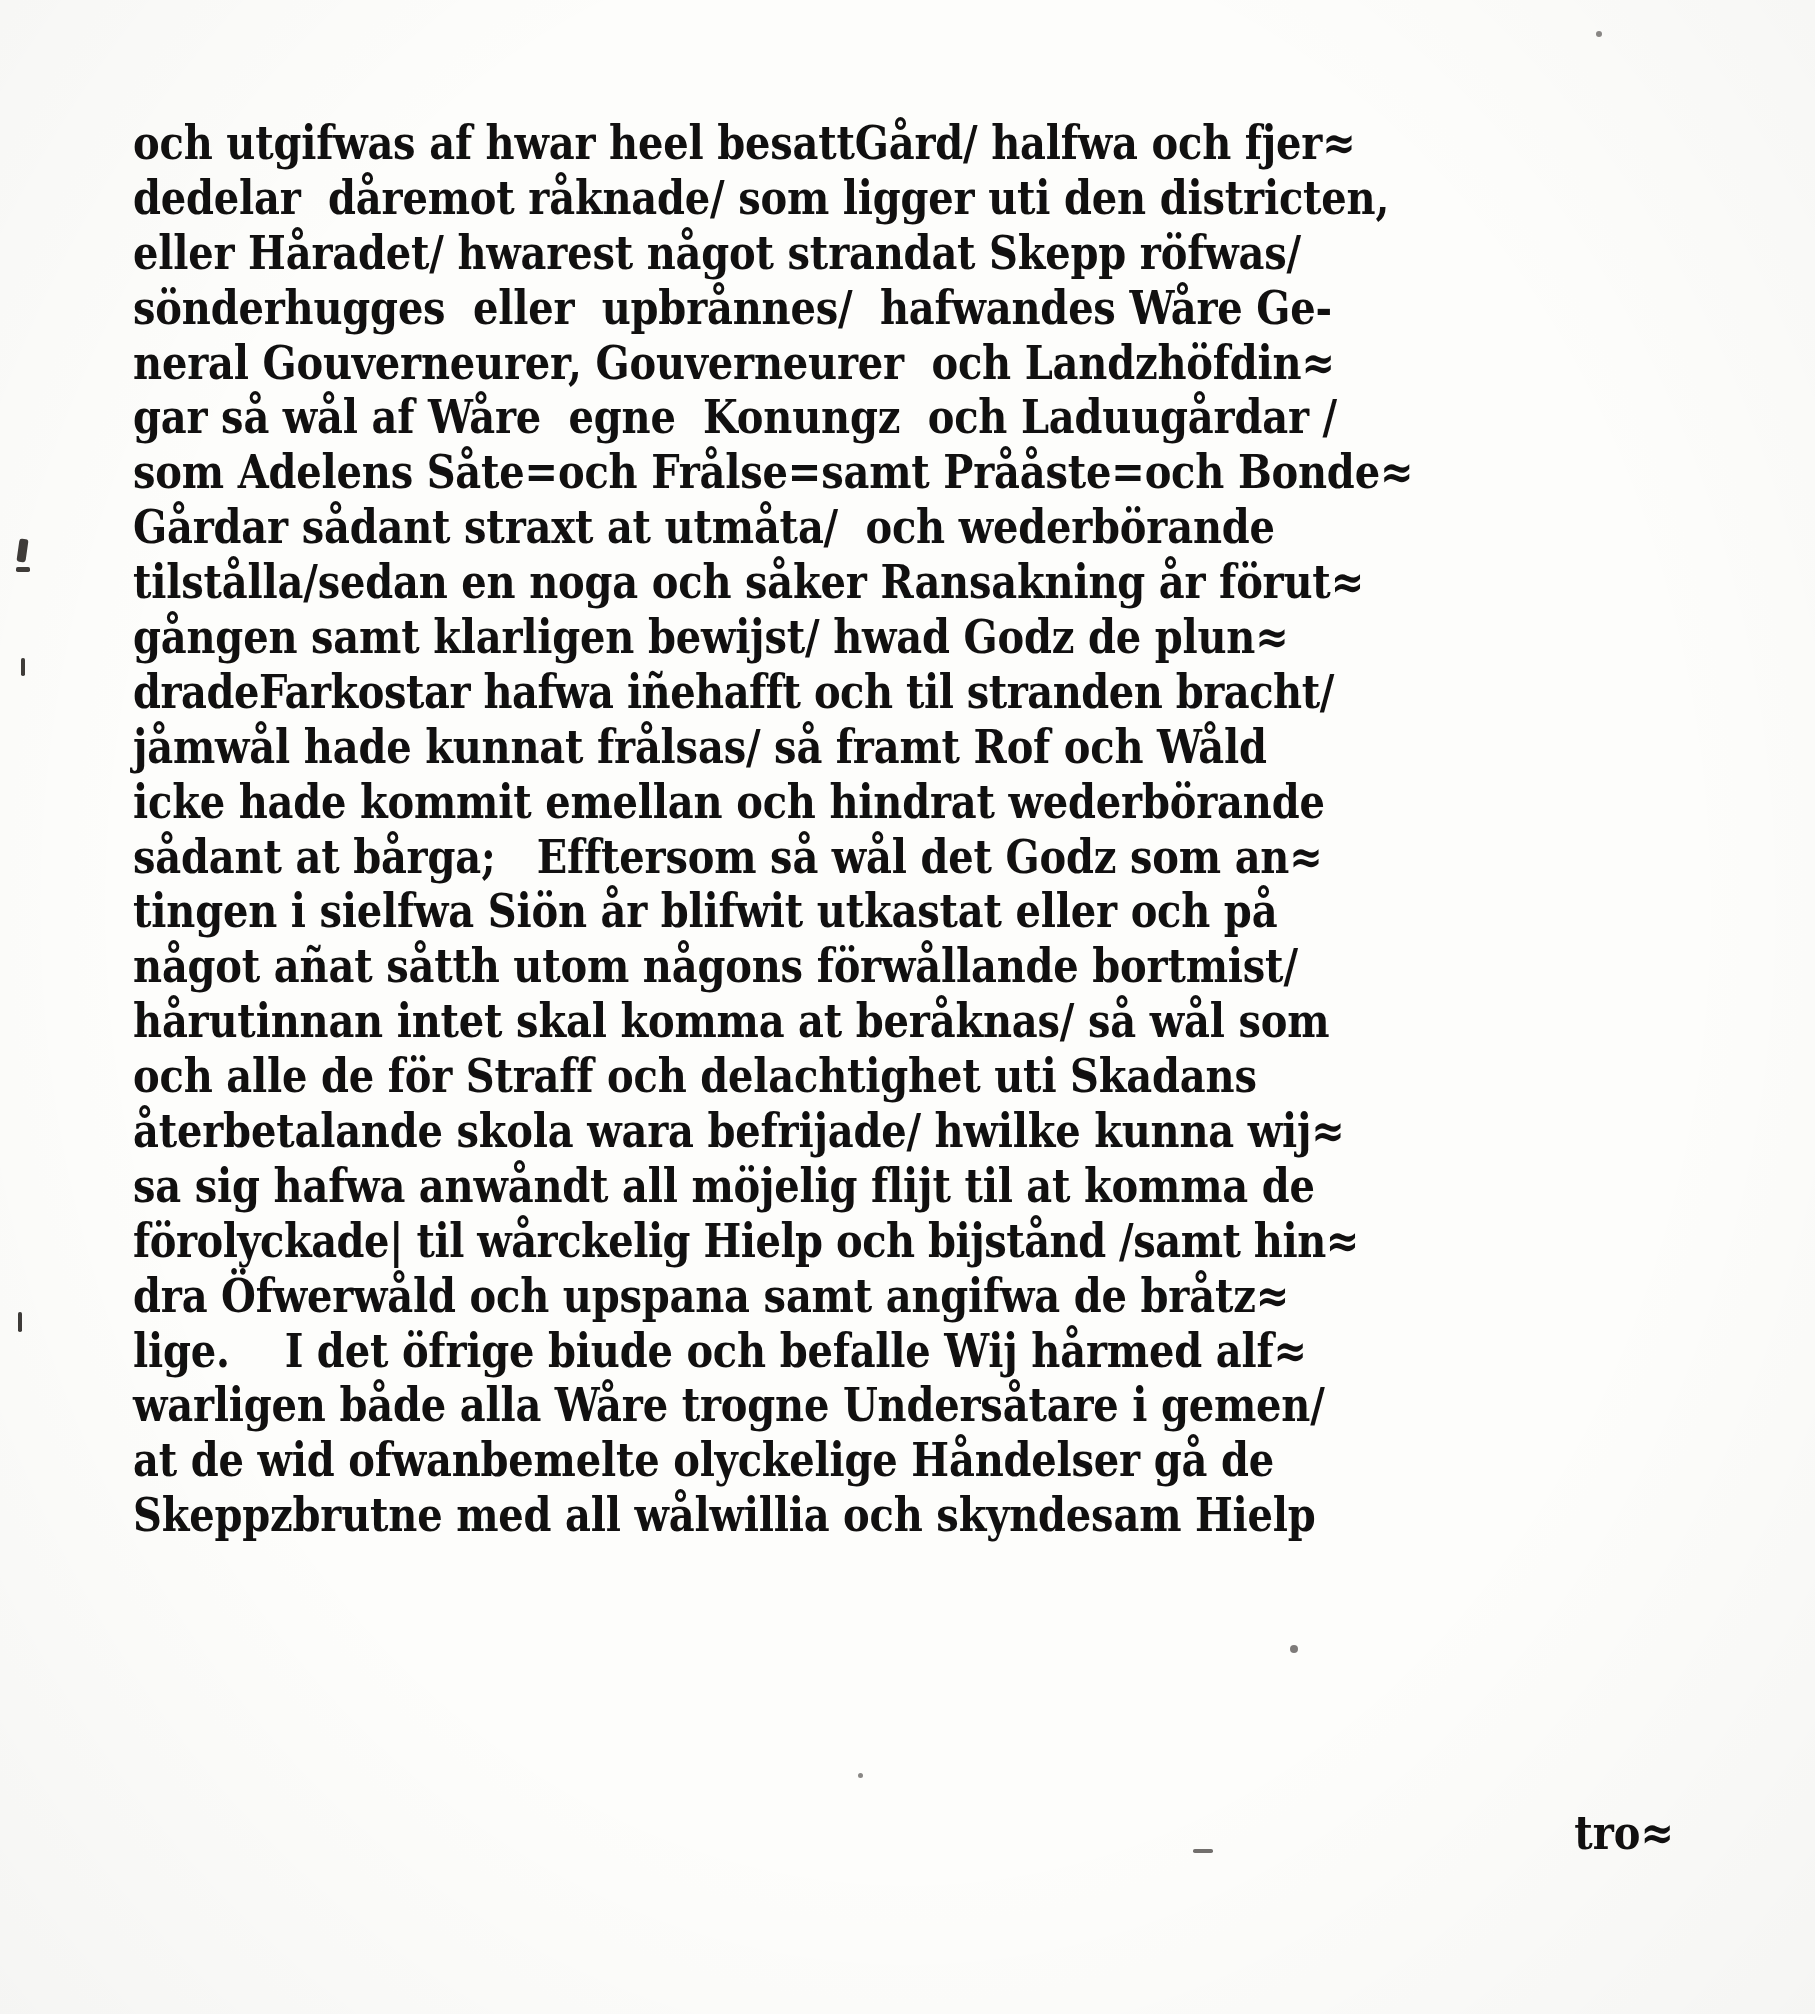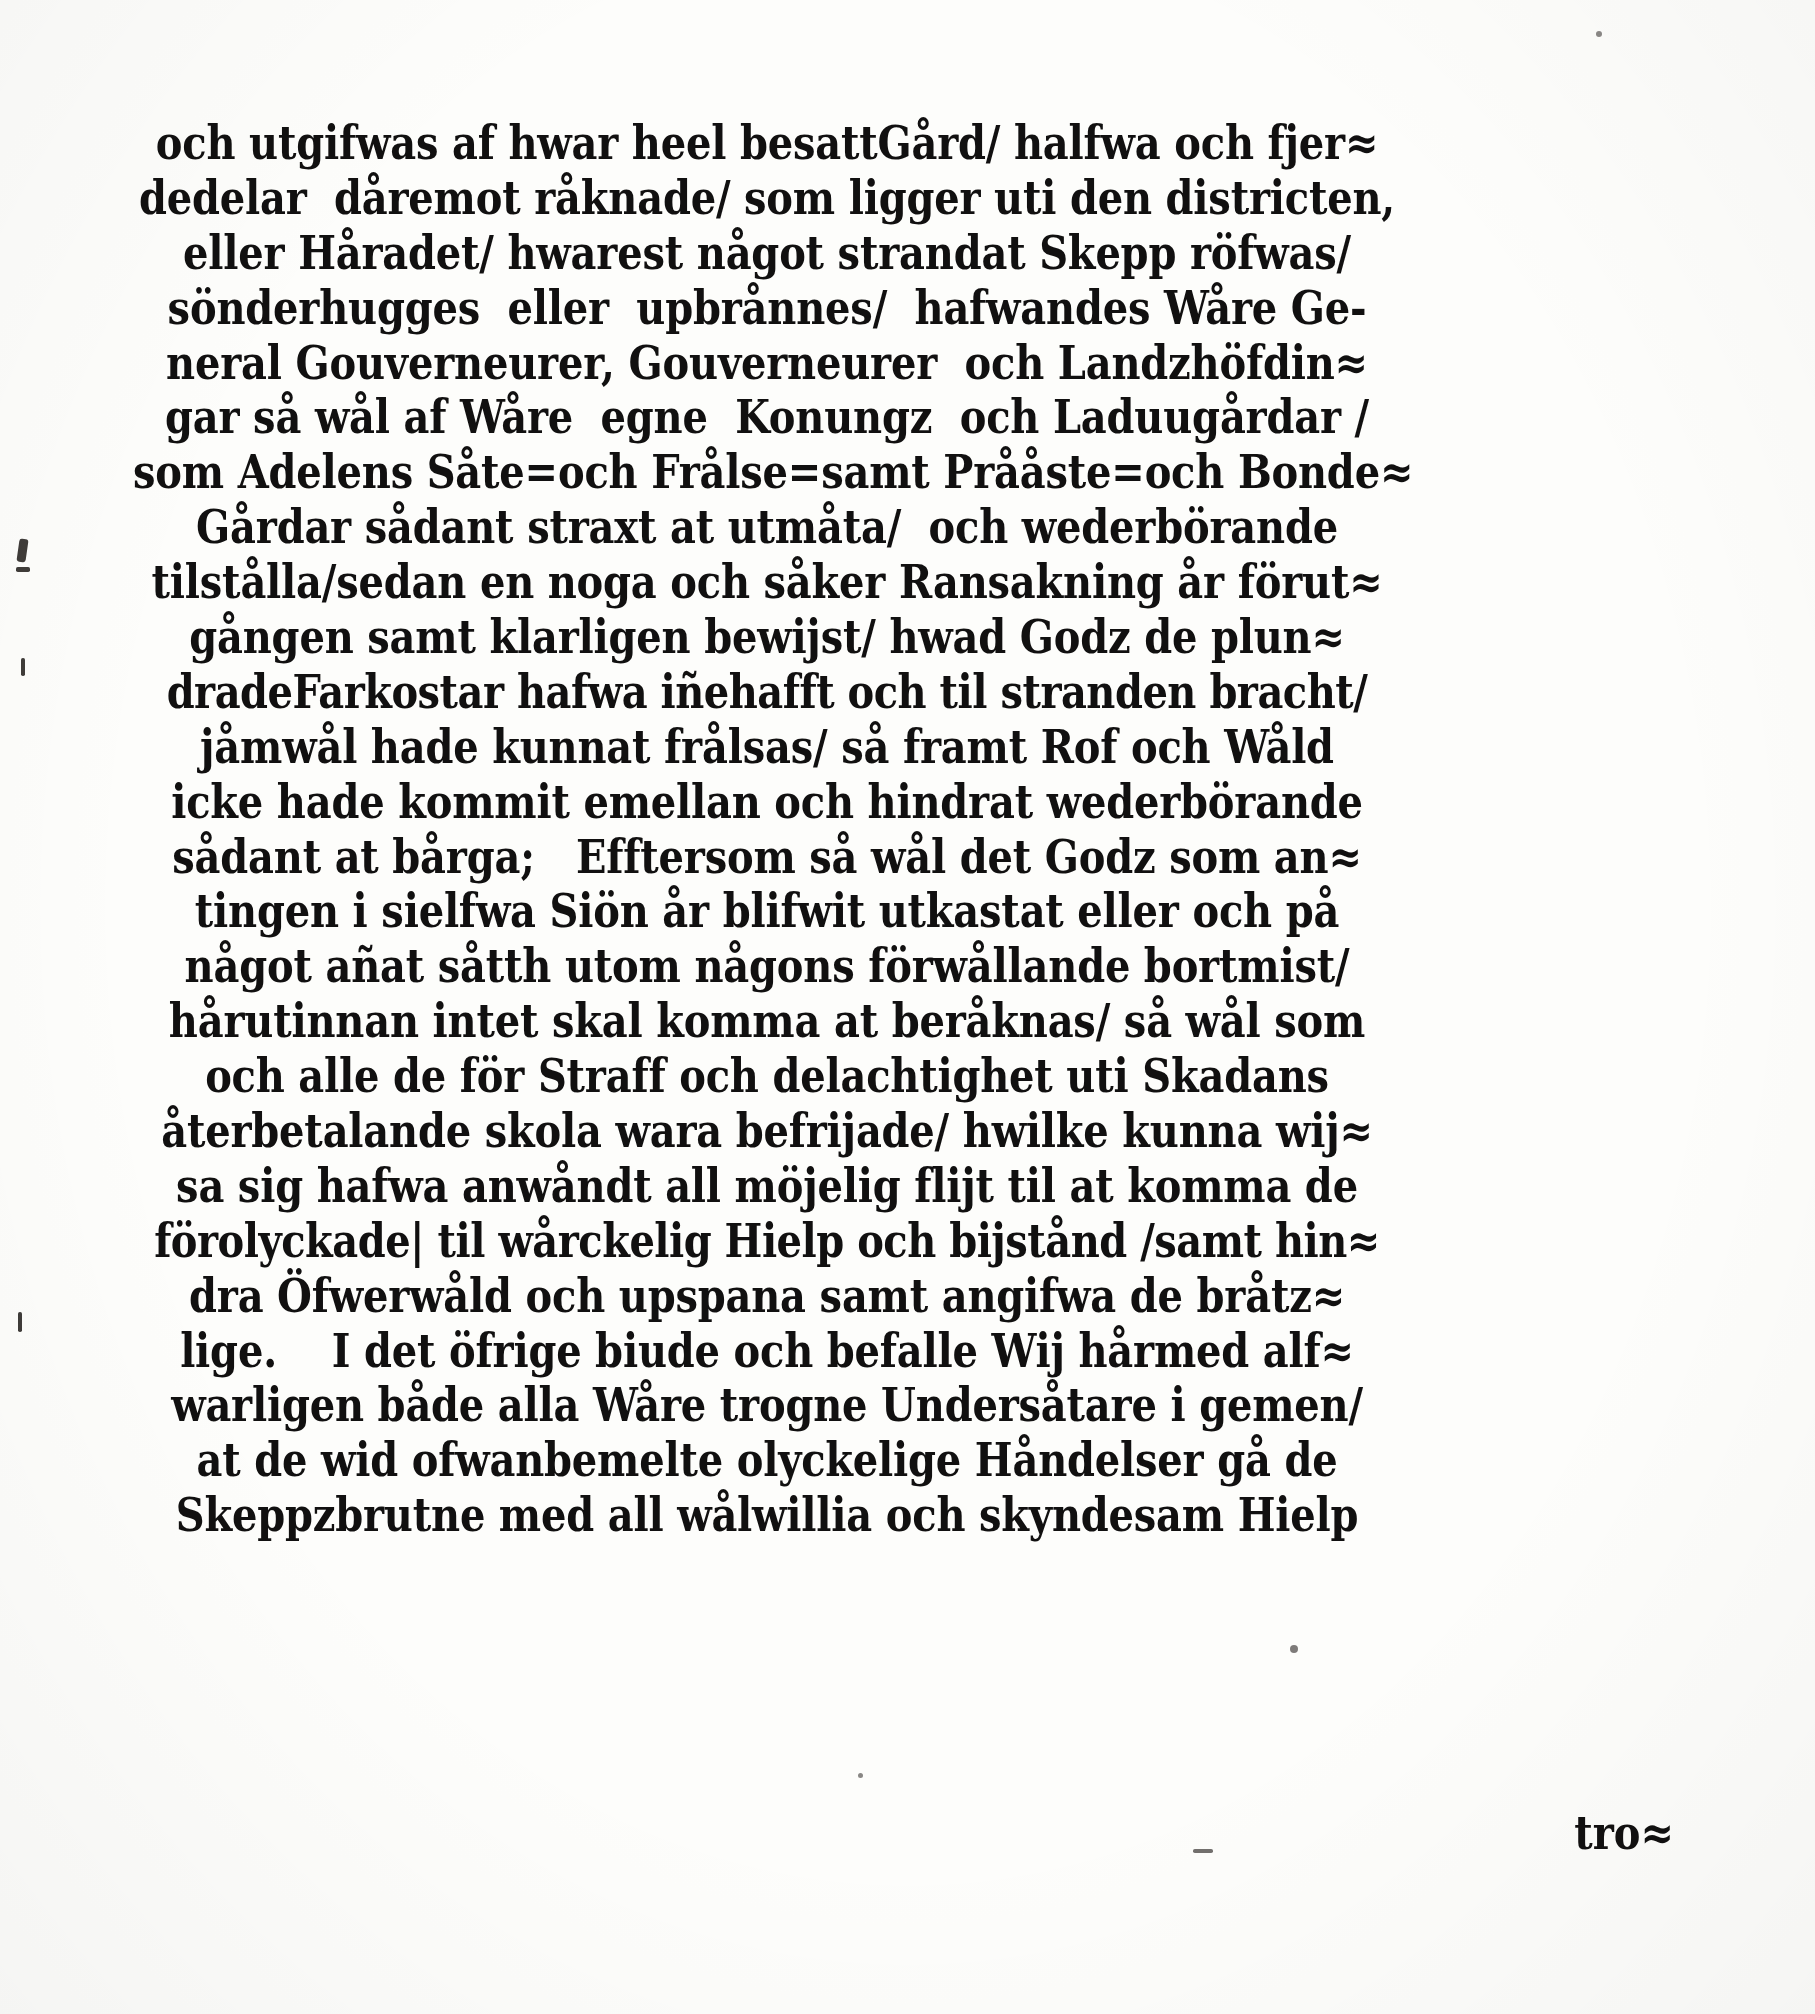--- a/index.html
+++ b/index.html
@@ -16,21 +16,20 @@
   }
 
   
   #page {
     position: absolute;
     left: 0;
     top: 0;
     width: 1816px;
     height: 2014px;
     background: #fdfdfb;
-    text-align: center;
   }
 
   
   #page::before {
     content: "";
     position: absolute;
     inset: 0;
     background:
       radial-gradient(ellipse at 50% 45%, rgba(255,255,255,0) 60%, rgba(0,0,0,0.03) 100%);
     pointer-events: none;

